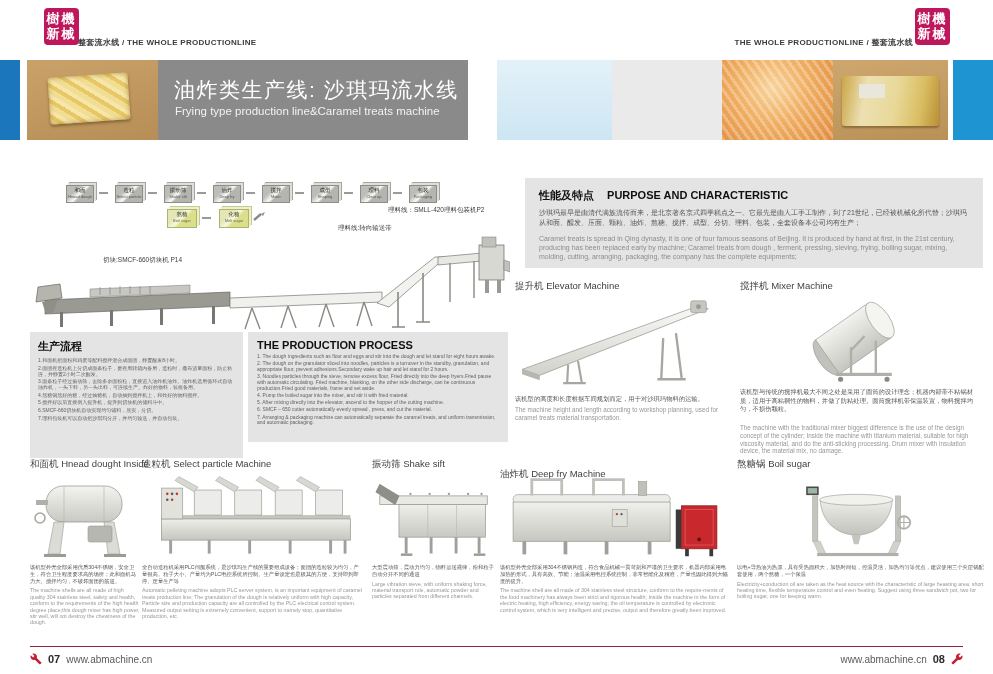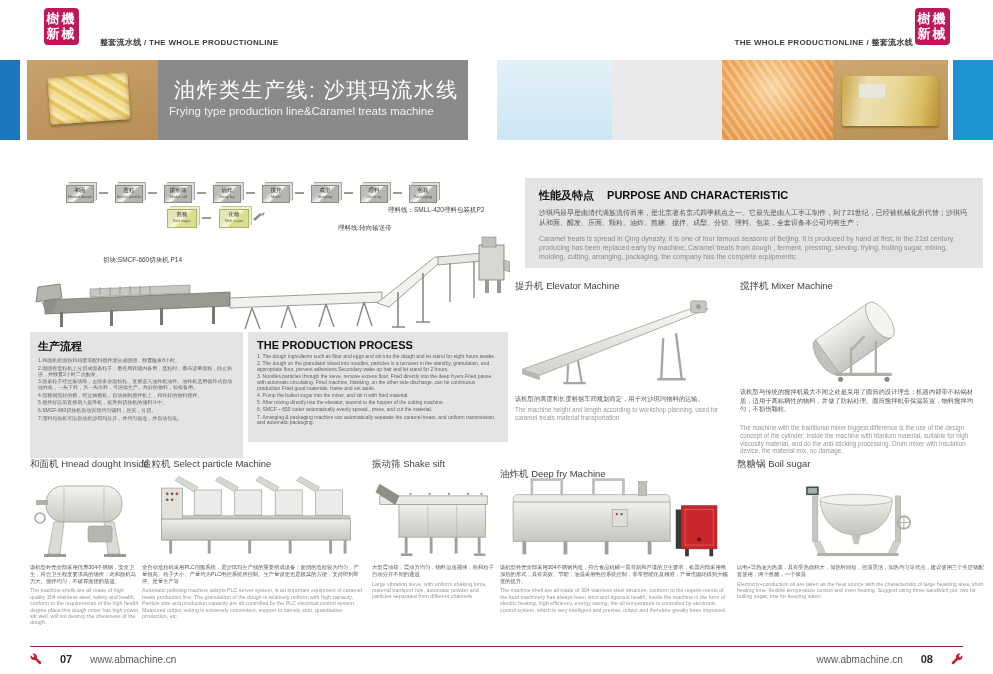--- a/index.html
+++ b/index.html
@@ -10,21 +10,21 @@
   
   .seal{position:absolute;top:8px;width:35px;height:37px;background:#be185d;border-radius:4px;
         color:#fff;display:flex;flex-direction:column;align-items:center;justify-content:center;
         font-family:"DejaVu Serif",serif;font-weight:bold;}
   .seal span{font-size:13px;line-height:14.5px;letter-spacing:2px;}
   .hdr-txt{position:absolute;top:37px;font-size:8px;font-weight:bold;color:#3c3c3c;letter-spacing:.3px;}
 
   
   .bnr{position:absolute;top:60px;height:80px;overflow:hidden;}
   .banner-zh{position:absolute;left:16px;top:16px;font-size:21px;color:#fff;letter-spacing:1.5px;white-space:nowrap;}
-  .banner-en{position:absolute;left:11px;top:45px;font-size:11.5px;color:#f2f2f2;white-space:nowrap;}
+  .banner-en{position:absolute;left:17px;top:45px;font-size:11.5px;color:#f2f2f2;white-space:nowrap;}
   .treat{position:absolute;left:22px;top:15px;width:80px;height:47px;transform:rotate(-4deg);
          background:repeating-linear-gradient(35deg,#f2dd94 0 5px,#e8c766 5px 9px,#f6e7a8 9px 13px);
          border-radius:3px;box-shadow:0 2px 3px rgba(60,40,10,.45), inset 0 0 5px rgba(120,80,20,.5);}
   .closeup-tex{position:absolute;inset:0;background:repeating-linear-gradient(55deg,rgba(255,255,255,.28) 0 3px,transparent 3px 7px);}
   .pack{position:absolute;left:9px;top:16px;width:97px;height:50px;border-radius:3px;
         background:linear-gradient(100deg,#caa545 0%,#ece0b2 25%,#e8d898 55%,#d9bd62 80%,#b98f33 100%);
         box-shadow:0 2px 2px rgba(70,45,10,.4);}
   .pack-label{position:absolute;left:17px;top:8px;width:26px;height:14px;background:#e9e9e4;opacity:.85;}
 
   
@@ -55,34 +55,34 @@
   .m-title{position:absolute;font-size:9.5px;color:#3f3f3f;white-space:nowrap;}
   .m-img{position:absolute;display:flex;align-items:center;justify-content:center;}
   .m-desc{position:absolute;}
   .d-zh{font-size:5.3px;line-height:6.8px;color:#555;}
   .d-en{font-size:5.3px;line-height:6.4px;color:#979797;margin-top:3px;}
   .cap-zh{position:absolute;font-size:6.3px;line-height:8.5px;color:#555;}
   .cap-en{position:absolute;font-size:6.3px;line-height:7.8px;color:#979797;}
 
   
   .footer-line{position:absolute;left:30px;top:646px;width:933px;height:1px;background:#8e2744;}
-  .foot{position:absolute;top:653px;display:flex;align-items:center;gap:18px;}
+  .foot{position:absolute;top:653px;display:flex;align-items:center;gap:6px;}
   .page-num{font-size:11px;font-weight:bold;color:#2b2b2b;}
   .site{font-size:10px;color:#5a5a5a;}
 </style>
 </head>
 <body>
 
 <div class="page">
 
   <div class="seal" style="left:44px;">
     <span>樹機</span>
     <span>新械</span>
   </div>
-  <div class="hdr-txt" style="left:100px;">整套流水线 / THE WHOLE PRODUCTIONLINE</div>
+  <div class="hdr-txt" style="left:78px;">整套流水线 / THE WHOLE PRODUCTIONLINE</div>
   <div class="hdr-txt" style="right:80px;">THE WHOLE PRODUCTIONLINE / 整套流水线</div>
   <div class="seal" style="left:915px;">
     <span>樹機</span>
     <span>新械</span>
   </div>
 
   <div class="bnr" style="left:0;width:20px;background:#1b76bc;"></div>
   <div class="bnr" style="left:27px;width:131px;background:linear-gradient(165deg,#c9a26a 0%,#b78e55 100%);">
     <div class="treat"></div>
   </div>

